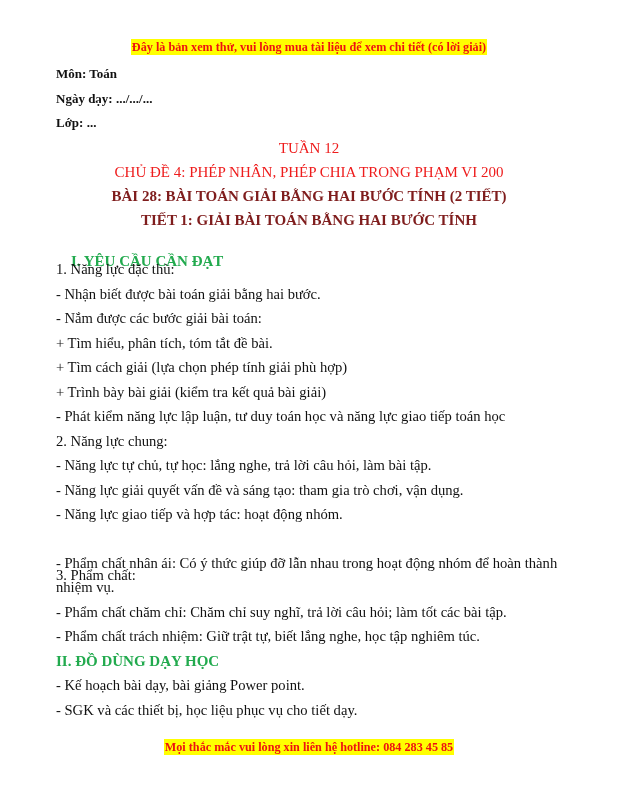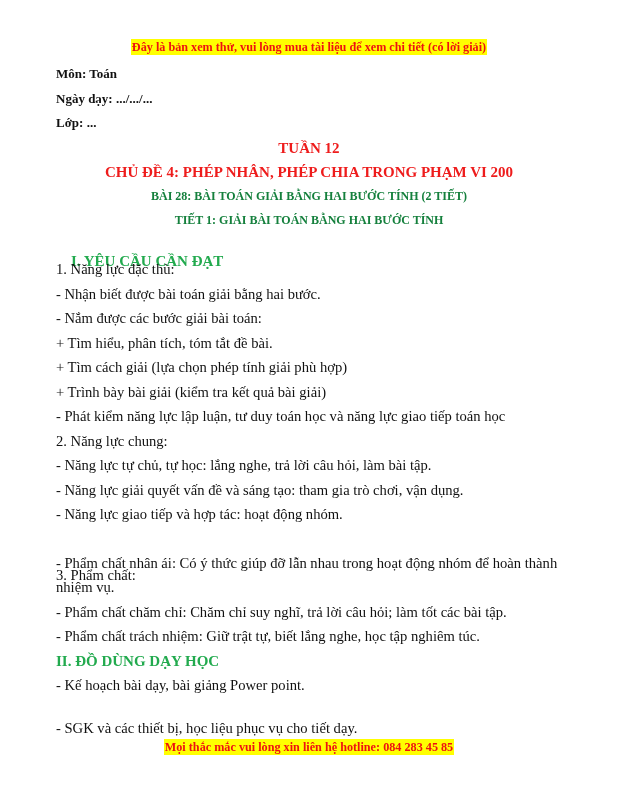--- a/index.html
+++ b/index.html
@@ -11,22 +11,22 @@
     .line {
       position: absolute; left: 56px; font-size: 14.6px; line-height: 18px;
       white-space: nowrap;
     }
     .center { left: 0; width: 618px; text-align: center; }
     .bold { font-weight: normal; }
     .banner span {
       background: #ffff00; color: #ee1111; font-weight: bold; font-size: 12.2px;
       padding: 1px 1px;
     }
-    .red { color: #ee1c1c; font-weight: bold; font-size: 15px; }
-    .blue { color: #15803d; font-weight: bold; font-size: 12px; }
+    .red { color: #ee1c1c; font-weight: normal; font-size: 15px; }
+    .blue { color: #7f1d1d; font-weight: bold; font-size: 15px; }
     .green { color: #22aa4e; font-weight: bold; font-size: 15px; }
     .meta { font-weight: bold; font-size: 13px; }
   </style>
 </head>
 <body>
 
 <div>
 
   <div class="line center banner" style="top:37px;">
     <span>Đây là bản xem thử, vui lòng mua tài liệu để xem chi tiết (có lời giải)</span>
@@ -57,19 +57,19 @@
   <div class="line" style="top:505px;">- Năng lực giao tiếp và hợp tác: hoạt động nhóm.</div>
 
   <div class="line bold" style="top:542px;margin-top:24px;">3. Phẩm chất:</div>
   <div class="line" style="top:554px;">- Phẩm chất nhân ái: Có ý thức giúp đỡ lẫn nhau trong hoạt động nhóm để hoàn thành</div>
   <div class="line" style="top:578px;">nhiệm vụ.</div>
   <div class="line" style="top:603px;">- Phẩm chất chăm chỉ: Chăm chỉ suy nghĩ, trả lời câu hỏi; làm tốt các bài tập.</div>
   <div class="line" style="top:627px;">- Phẩm chất trách nhiệm: Giữ trật tự, biết lắng nghe, học tập nghiêm túc.</div>
 
   <div class="line green" style="top:652px;">II. ĐỒ DÙNG DẠY HỌC</div>
   <div class="line" style="top:676px;">- Kế hoạch bài dạy, bài giảng Power point.</div>
-  <div class="line" style="top:719px;">- SGK và các thiết bị, học liệu phục vụ cho tiết dạy.</div>
+  <div class="line" style="top:701px;">- SGK và các thiết bị, học liệu phục vụ cho tiết dạy.</div>
 
   <div class="line center banner" style="top:737px;">
     <span>Mọi thắc mắc vui lòng xin liên hệ hotline: 084 283 45 85</span>
   </div>
 
 </div>
 
 </body></html>

